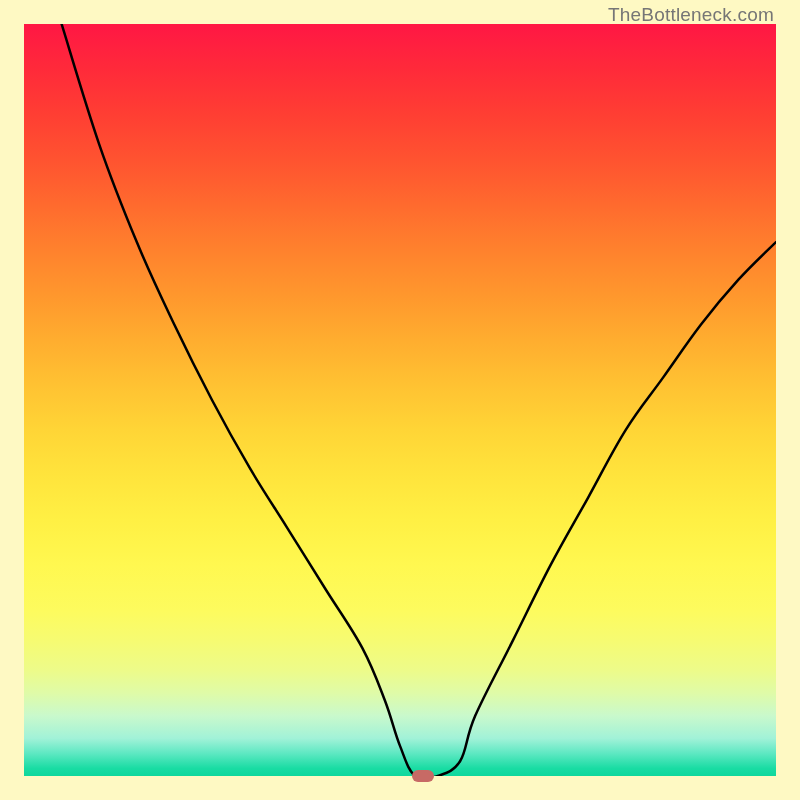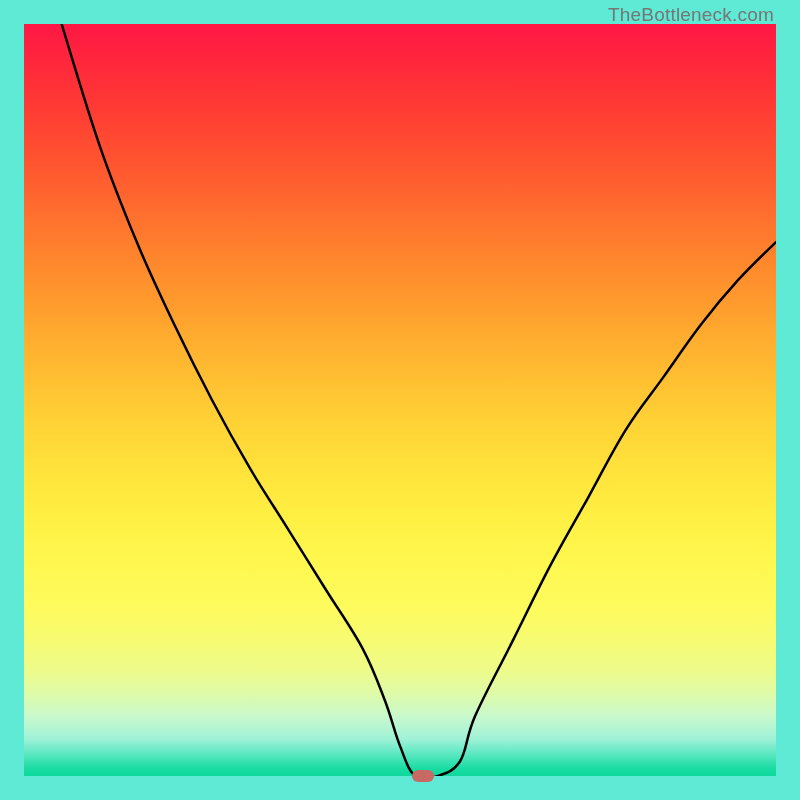--- a/index.html
+++ b/index.html
@@ -8,21 +8,21 @@
     width: 800px;
     height: 800px;
     overflow: hidden;
     background: #000;
     font-family: Arial, Helvetica, sans-serif;
   }
   .frame {
     position: relative;
     width: 800px;
     height: 800px;
-    background: #5eead4;
+    background: #fef9c3;
   }
   .plot {
     position: absolute;
     left: 24px;
     top: 24px;
     width: 752px;
     height: 752px;
     
     background: linear-gradient(
       to bottom,

